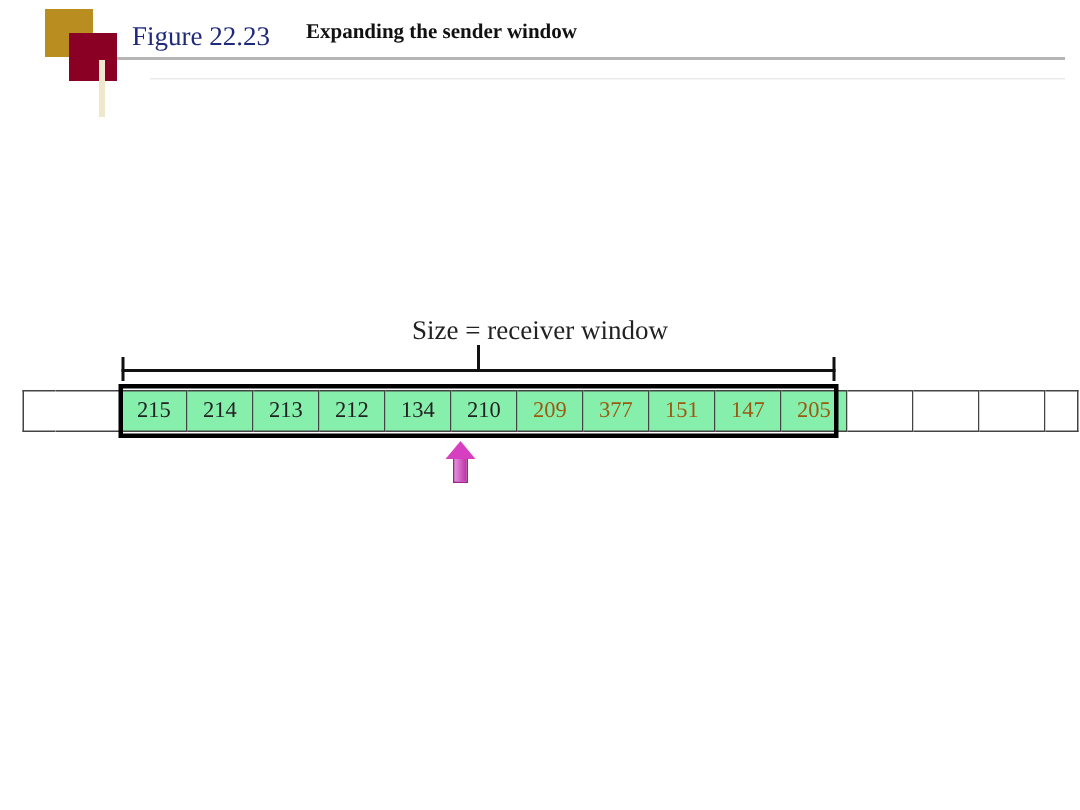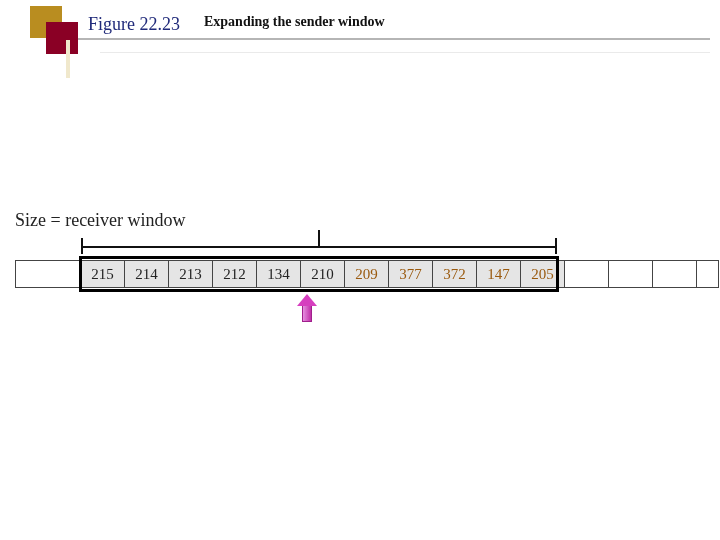--- a/index.html
+++ b/index.html
@@ -80,21 +80,21 @@
     width: 690px;
     height: 140px;
   }
 
   
   .size-label {
     position: absolute;
     top: 0px;
     left: 0;
     right: 0;
-    text-align: left;
+    text-align: center;
     font-size: 18px;
     color: #222;
   }
   .bracket {
     position: absolute;
     top: 28px;
     left: 66px;   
     width: 476px; 
     height: 18px;
   }
@@ -155,21 +155,21 @@
     background: #fff;
   }
   .pad-l { border-right: none; }
   .pad-r { border-left: none; }
 
   .ghost { width: 44px; }
   .out   { width: 44px; }
 
   .win {
     width: 44px;
-    background: #e5e5e5;
+    background: #86efac;
   }
   .win.br { color: #9a5a0f; }
 
   
   .window-border {
     position: absolute;
     top: 46px;
     left: 64px;
     width: 480px;
     height: 36px;
@@ -232,21 +232,21 @@
     <div class="cell ghost"></div>
 
     <div class="cell win bk">215</div>
     <div class="cell win bk">214</div>
     <div class="cell win bk">213</div>
     <div class="cell win bk">212</div>
     <div class="cell win bk">134</div>
     <div class="cell win bk">210</div>
     <div class="cell win br">209</div>
     <div class="cell win br">377</div>
-    <div class="cell win br">372</div>
+    <div class="cell win br">151</div>
     <div class="cell win br">147</div>
     <div class="cell win br">205</div>
 
     <div class="cell out"></div>
     <div class="cell out"></div>
     <div class="cell out"></div>
     <div class="cell pad-r"></div>
   </div>
 
   <div class="window-border"></div>

